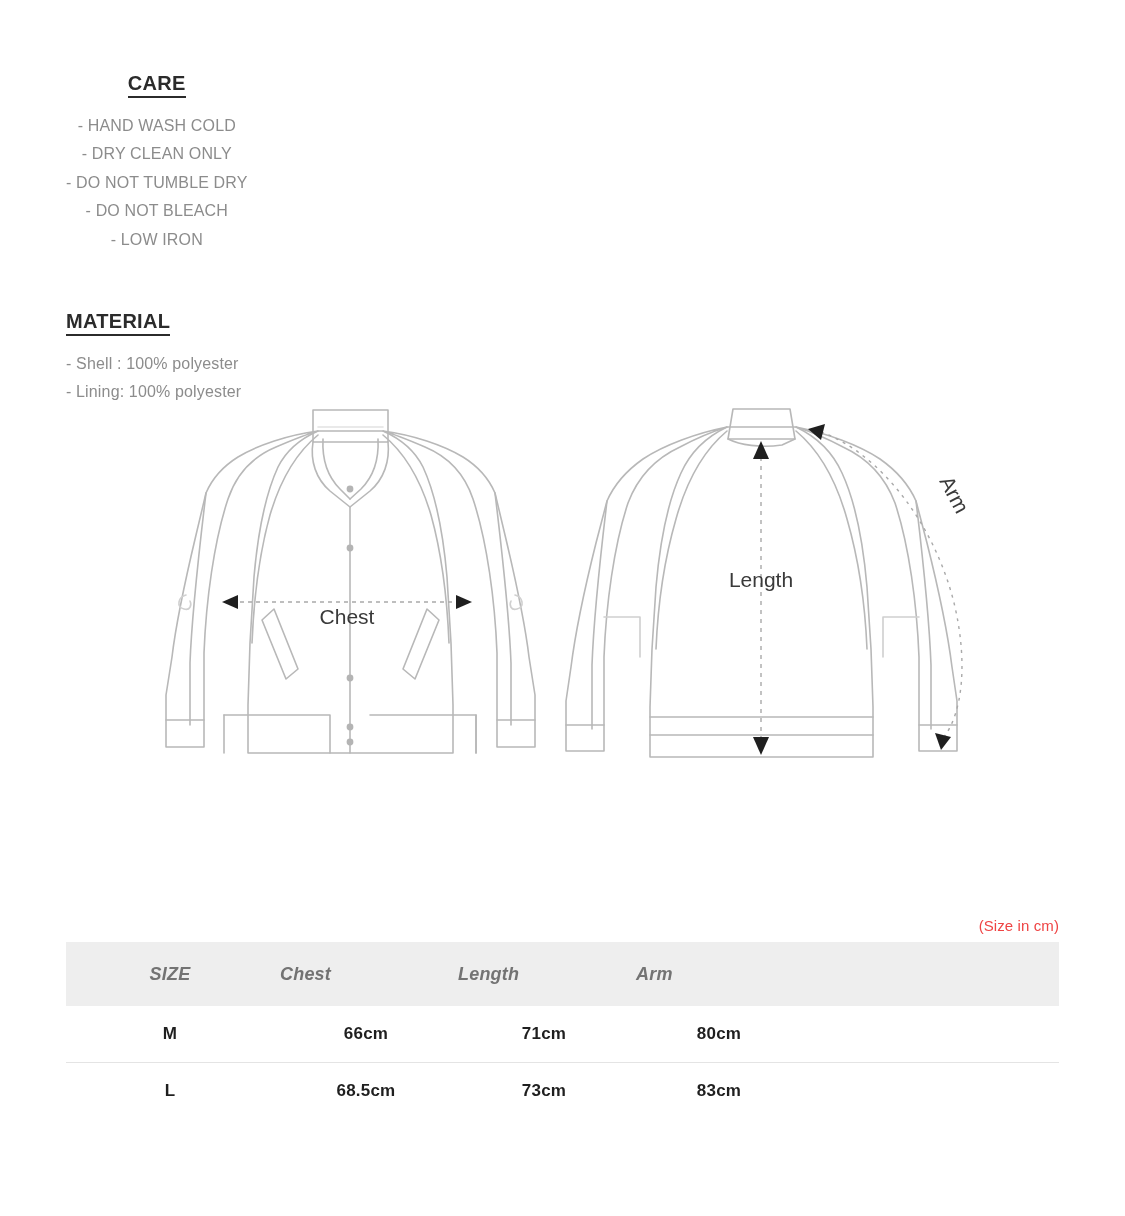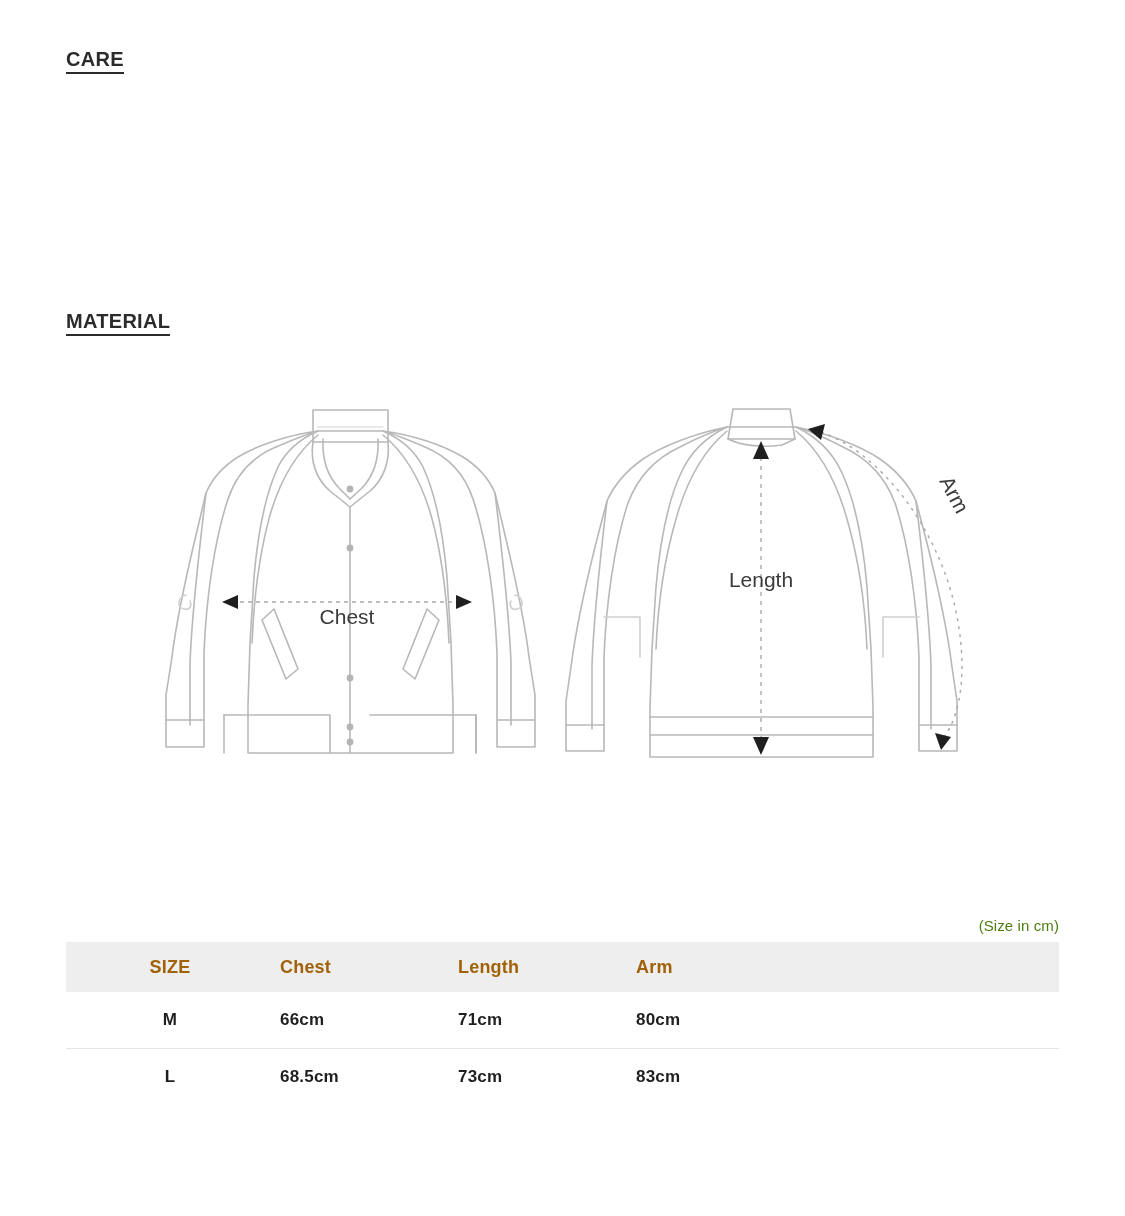--- a/index.html
+++ b/index.html
@@ -22,21 +22,21 @@
     width: 1125px;
     height: 1216px;
     overflow: hidden;
   }
 
   
   .info-block {
     position: absolute;
     left: 66px;
   }
-  #care-block  { top: 48px; text-align: center; }
+  #care-block  { top: 72px; text-align: center; }
   #material-block { top: 310px; }
 
   .section-heading {
     font-size: 20px;
     font-weight: bold;
     color: #2b2b2b;
     letter-spacing: 0.3px;
     margin: 0 0 14px 0;
     display: inline-block;
     border-bottom: 2px solid #2b2b2b;
@@ -70,46 +70,47 @@
   
   #size-table-wrap {
     position: absolute;
     left: 66px;
     top: 916px;
     width: 993px;
   }
   #unit-note {
     text-align: right;
     font-size: 15px;
-    color: #4d7c0f;
+    color: #ef4444;
     line-height: 20px;
     margin-bottom: 6px;
     letter-spacing: 0.1px;
   }
   table.size-table {
     width: 993px;
     border-collapse: collapse;
     table-layout: fixed;
   }
   table.size-table col.c-size   { width: 208px; }
   table.size-table col.c-chest  { width: 178px; }
   table.size-table col.c-length { width: 178px; }
   table.size-table col.c-arm    { width: 172px; }
   table.size-table col.c-pad    { width: 257px; }
 
   table.size-table thead th {
     background: #eeeeee;
     font-size: 18px;
     font-weight: bold;
-    color: #a16207;
-    height: 50px;
+    color: #737373;
+    height: 64px;
     vertical-align: middle;
     padding: 0;
     border: none;
     letter-spacing: 0.2px;
+    font-style: italic;
   }
   table.size-table thead th.h-size   { text-align: center; }
   table.size-table thead th.h-chest,
   table.size-table thead th.h-length,
   table.size-table thead th.h-arm    { text-align: left; padding-left: 6px; }
   table.size-table thead th.h-pad    { text-align: left; }
 
   table.size-table tbody td {
     height: 56px;
     font-size: 17px;
@@ -117,33 +118,44 @@
     color: #1f1f1f;
     vertical-align: middle;
     padding: 0;
     border-bottom: 1px solid #e4e4e4;
     letter-spacing: 0.2px;
   }
   table.size-table tbody tr:last-child td {
     border-bottom: none;
   }
   table.size-table tbody td.v-size { text-align: center; }
-  table.size-table tbody td.v-val  { text-align: left; padding-left: 6px; }
+  table.size-table tbody td.v-val  { text-align: center; padding-left: 6px; }
 </style>
 </head>
 <body>
 
 <div class="page">
 
   <div class="info-block" id="care-block">
     <div class="section-heading">CARE</div>
+    <ul class="info-list">
+      <li>- HAND WASH COLD</li>
+      <li>- DRY CLEAN ONLY</li>
+      <li>- DO NOT TUMBLE DRY</li>
+      <li>- DO NOT BLEACH</li>
+      <li>- LOW IRON</li>
+    </ul>
   </div>
 
   <div class="info-block" id="material-block">
     <div class="section-heading">MATERIAL</div>
+    <ul class="info-list">
+      <li>- Shell : 100% polyester</li>
+      <li>- Lining: 100% polyester</li>
+    </ul>
   </div>
 
   <div id="illustration">
     <svg width="1125" height="385" viewBox="0 0 1125 385" xmlns="http://www.w3.org/2000/svg">
       <defs>
         <marker id="ah-left" viewBox="0 0 10 10" refX="9" refY="5" markerWidth="7" markerHeight="7" orient="auto-start-reverse">
           <path d="M 10 0 L 10 10 L 0 5 z" fill="#1f1f1f"></path>
         </marker>
       </defs>
 

